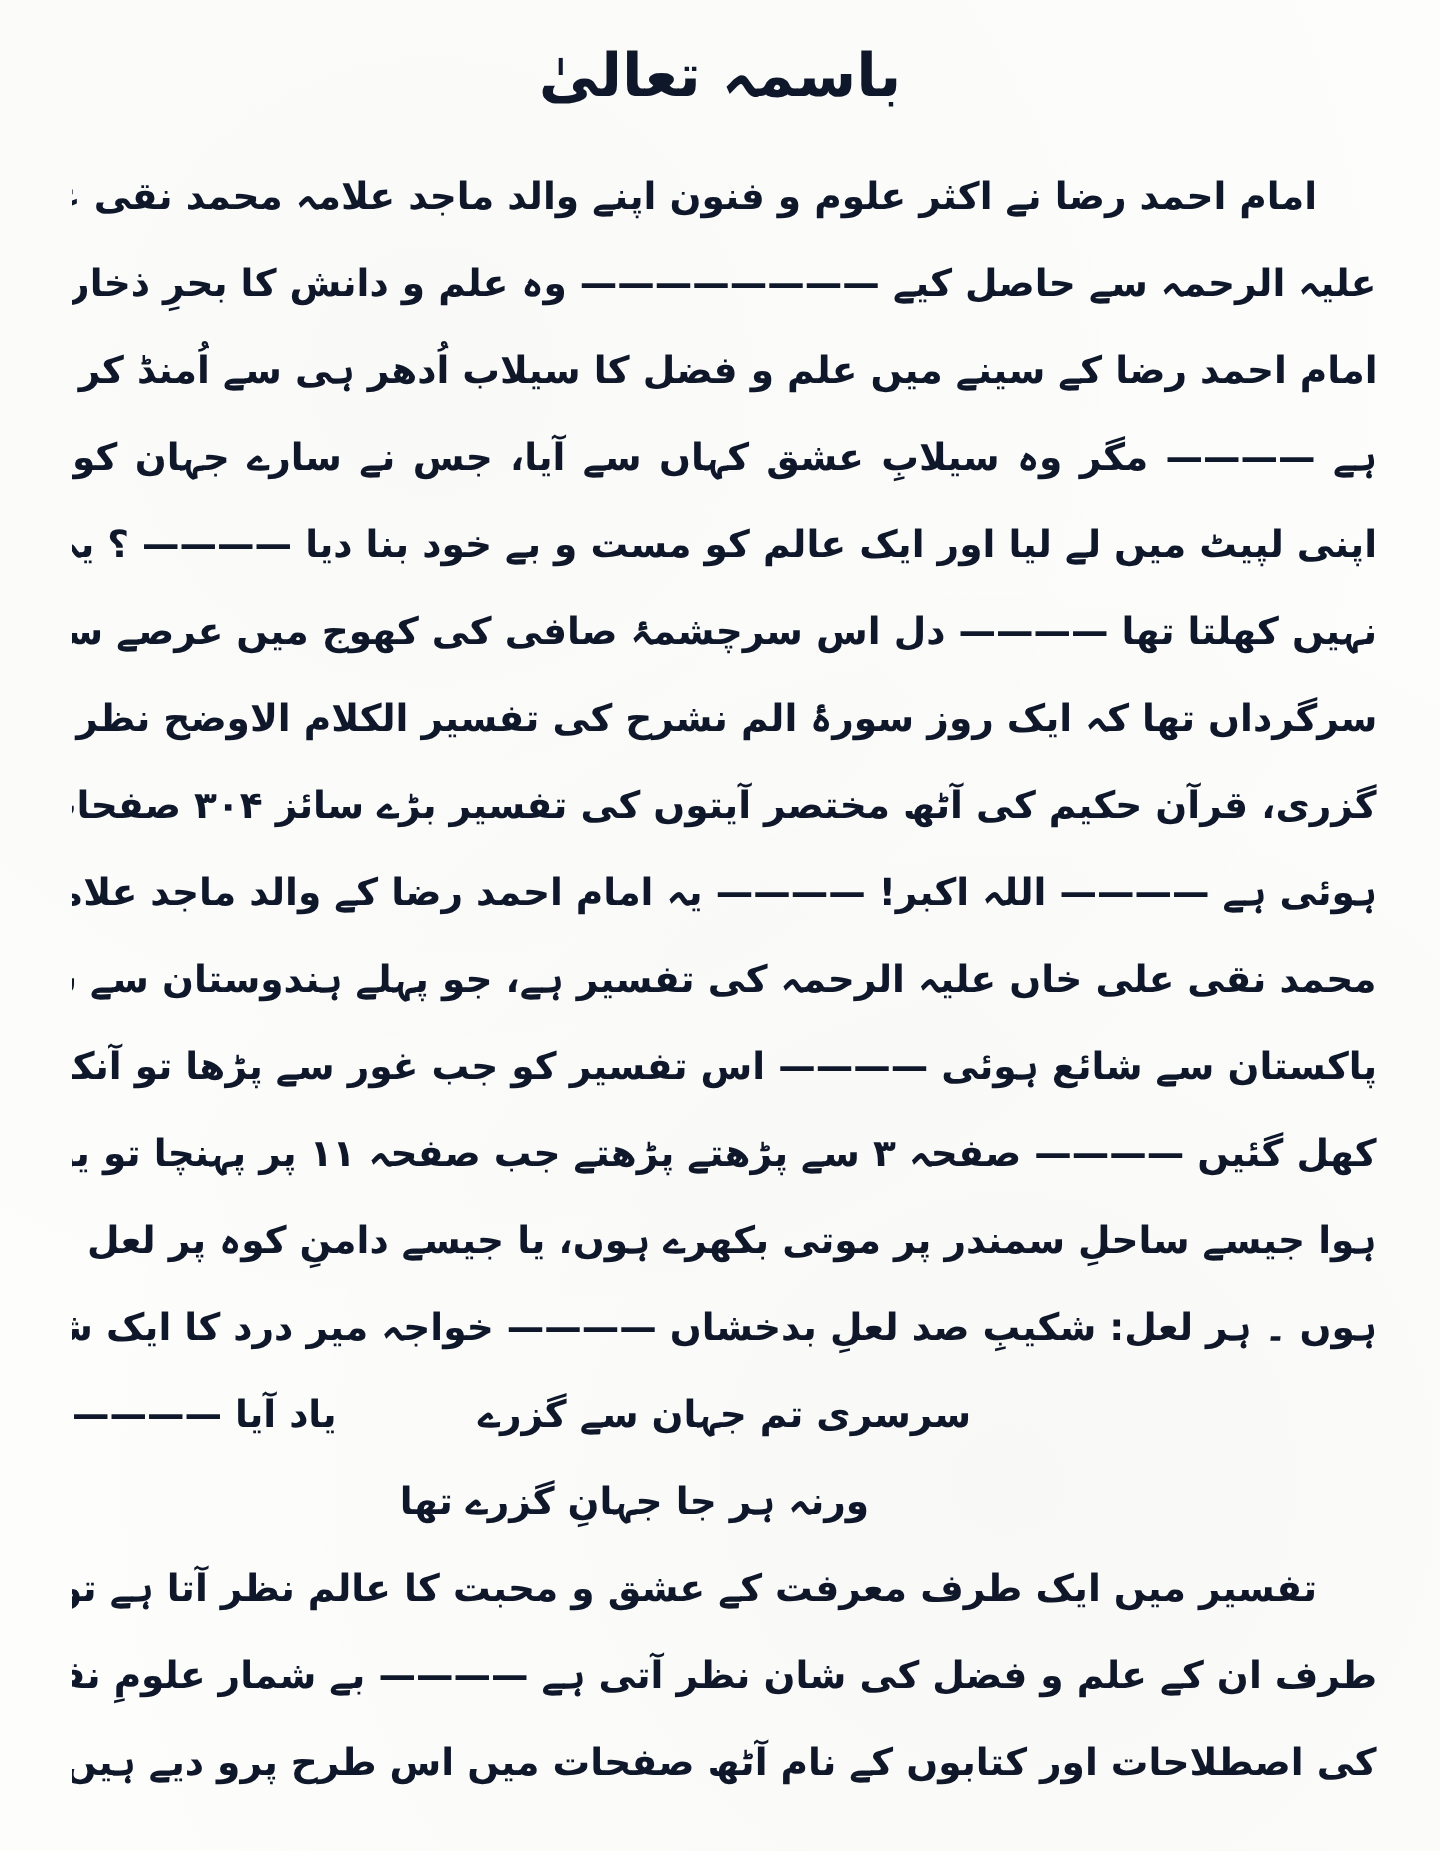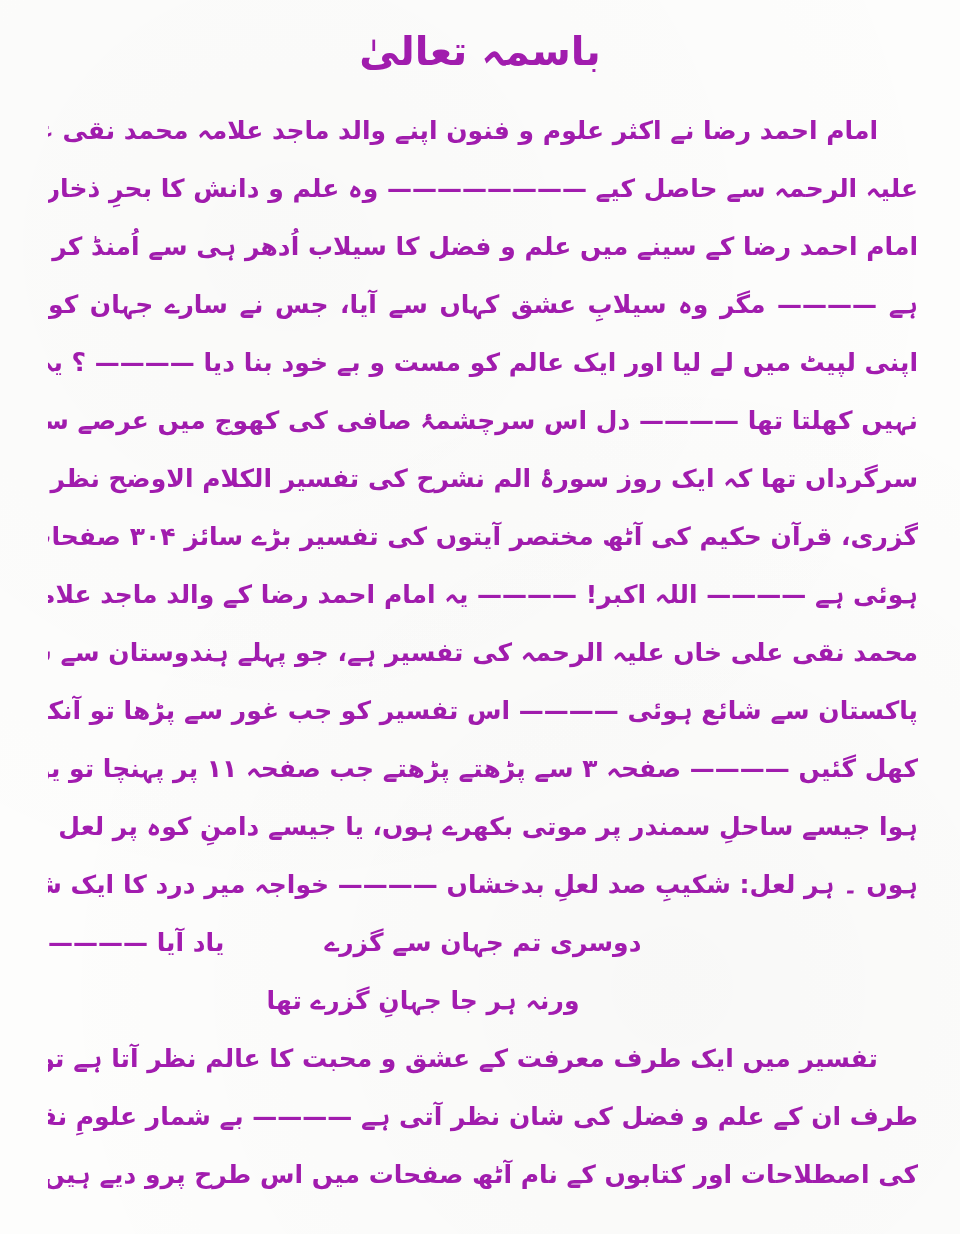--- a/index.html
+++ b/index.html
@@ -6,21 +6,21 @@
     margin: 0;
     padding: 0;
     background: #ffffff;
   }
   .page {
     position: relative;
     width: 960px;
     height: 1234px;
     margin: 0 auto;
     background: #fdfdfc;
-    color: #a21caf;
+    color: #0f172a;
     font-family: "DejaVu Sans", sans-serif;
     overflow: hidden;
     box-sizing: border-box;
   }
   .scan-tint {
     position: absolute;
     inset: 0;
     background:
       radial-gradient(circle at 30% 20%, rgba(0,0,0,0.015), transparent 60%),
       radial-gradient(circle at 70% 80%, rgba(0,0,0,0.02), transparent 55%);
@@ -93,21 +93,21 @@
     <div class="line">گزری، قرآن حکیم کی آٹھ مختصر آیتوں کی تفسیر بڑے سائز ۳۰۴ صفحات پر پھیلی</div>
     <div class="line">ہوئی ہے ———— اللہ اکبر! ———— یہ امام احمد رضا کے والد ماجد علامہ</div>
     <div class="line">محمد نقی علی خاں علیہ الرحمہ کی تفسیر ہے، جو پہلے ہندوستان سے شائع ہوئی اور پھر</div>
     <div class="line">پاکستان سے شائع ہوئی ———— اس تفسیر کو جب غور سے پڑھا تو آنکھیں</div>
     <div class="line">کھل گئیں ———— صفحہ ۳ سے پڑھتے پڑھتے جب صفحہ ۱۱ پر پہنچا تو یوں محسوس</div>
     <div class="line">ہوا جیسے ساحلِ سمندر پر موتی بکھرے ہوں، یا جیسے دامنِ کوہ پر لعل بکھرے</div>
     <div class="line">ہوں ۔ ہر لعل: شکیبِ صد لعلِ بدخشاں ———— خواجہ میر درد کا ایک شعر</div>
 
     <div class="verse-row">
       <span class="tail">یاد آیا ————</span>
-      <span class="hemistich">دوسری تم جہان سے گزرے</span>
+      <span class="hemistich">سرسری تم جہان سے گزرے</span>
     </div>
     <div class="verse-row second">
       <span class="hemistich">ورنہ ہر جا جہانِ گزرے تھا</span>
     </div>
 
     <div class="line indent">تفسیر میں ایک طرف معرفت کے عشق و محبت کا عالم نظر آتا ہے تو دوسری</div>
     <div class="line">طرف ان کے علم و فضل کی شان نظر آتی ہے ———— بے شمار علومِ نقلیہ و عقلیہ</div>
     <div class="line">کی اصطلاحات اور کتابوں کے نام آٹھ صفحات میں اس طرح پرو دیے ہیں جیسے</div>
   </div>
 </div>

